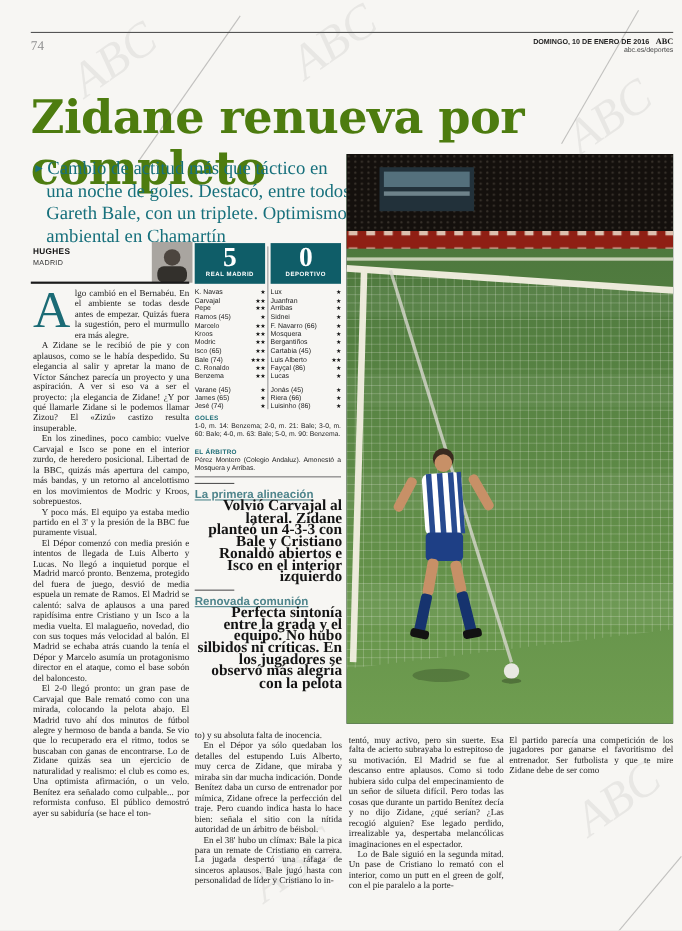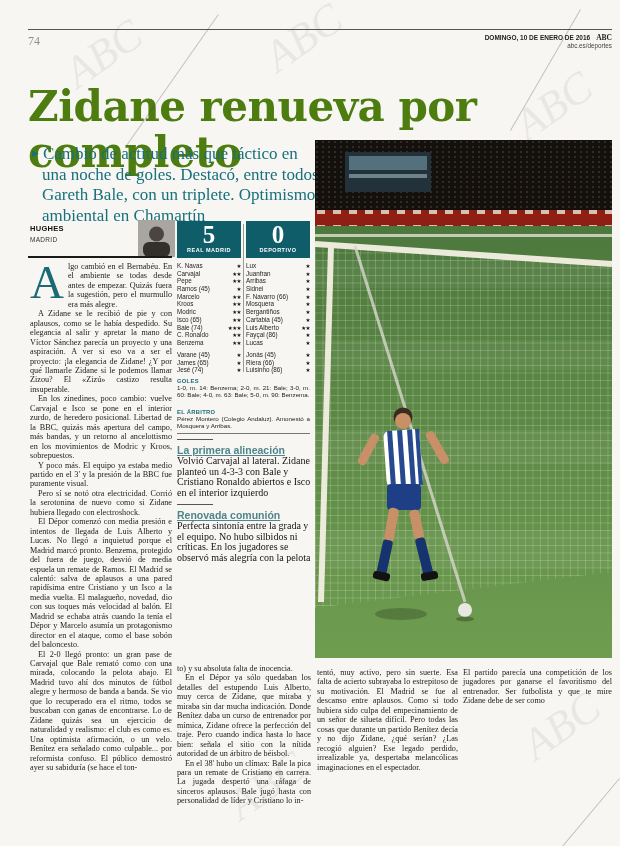--- a/index.html
+++ b/index.html
@@ -44,21 +44,21 @@
             font-size:5.8px;font-weight:bold;color:#1b6b75;letter-spacing:.3px;}
   .mi-text{position:absolute;left:177px;width:133px;font-family:"Liberation Sans",sans-serif;
            font-size:6.2px;line-height:6.9px;color:#222;text-align:justify;}
   .long-rule{position:absolute;left:177px;top:433px;width:133px;height:1px;background:#777;}
 
   
   .notes{position:absolute;left:177px;top:439px;width:134px;}
   .note{margin-bottom:5px;}
   .note-sep{width:36px;height:1px;background:#555;margin-bottom:4px;}
   .note-title{font-family:"Liberation Sans",sans-serif;font-size:10.5px;font-weight:bold;color:#4f858c;line-height:12px;text-decoration:underline;}
-  .note-body{font-size:10px;font-weight:normal;line-height:10.7px;color:#141414;}
+  .note-body{font-size:14px;font-weight:bold;line-height:10.7px;color:#141414;text-align:right;}
 
   
   .photo{position:absolute;left:315px;top:140px;width:297px;height:518px;background:#233;}
   .photo svg{display:block;}
 
   
   .col{position:absolute;font-size:8.2px;line-height:9.45px;text-align:justify;color:#1c1c1c;}
   .col p{margin:0;text-indent:8px;}
   .col p:first-child{text-indent:0;}
   .col1{left:30px;top:262px;width:142px;height:572px;}
@@ -309,32 +309,32 @@
       <circle cx="150" cy="470" r="7" fill="#e8e8e2"></circle>
       <ellipse cx="150" cy="479" rx="9" ry="2.5" fill="#000" opacity="0.25"></ellipse>
     </svg>
   </div>
 
   <div class="col col1">
     <p class="drop"><span class="dropcap">A</span><span>lgo cambió en el Bernabéu. En el ambiente se todas desde antes de empezar. Quizás fuera la sugestión, pero el murmullo era más alegre.</span></p>
       <p>A Zidane se le recibió de pie y con aplausos, como se le había despedido. Su elegancia al salir y apretar la mano de Víctor Sánchez parecía un proyecto y una aspiración. A ver si eso va a ser el proyecto: ¡la elegancia de Zidane! ¿Y por qué llamarle Zidane si le podemos llamar Zizou? El «Zizú» castizo resulta insuperable.</p>
       <p>En los zinedines, poco cambio: vuelve Carvajal e Isco se pone en el interior zurdo, de heredero posicional. Libertad de la BBC, quizás más apertura del campo, más bandas, y un retorno al ancelottismo en los movimientos de Modric y Kroos, sobrepuestos.</p>
       <p>Y poco más. El equipo ya estaba medio partido en el 3' y la presión de la BBC fue puramente visual.</p>
-      <p>Pero sí se notó otra electricidad. Corrió la serotonina de nuevo como si Zidane hubiera llegado con electroshock.</p>
       <p>El Dépor comenzó con media presión e intentos de llegada de Luis Alberto y Lucas. No llegó a inquietud porque el Madrid marcó pronto. Benzema, protegido del fuera de juego, desvió de media espuela un remate de Ramos. El Madrid se calentó: salva de aplausos a una pared rapidísima entre Cristiano y un Isco a la media vuelta. El malagueño, novedad, dio con sus toques más velocidad al balón. El Madrid se echaba atrás cuando la tenía el Dépor y Marcelo asumía un protagonismo director en el ataque, como el base sobón del baloncesto.</p>
       <p>El 2-0 llegó pronto: un gran pase de Carvajal que Bale remató como con una mirada, colocando la pelota abajo. El Madrid tuvo ahí dos minutos de fútbol alegre y hermoso de banda a banda. Se vio que lo recuperado era el ritmo, todos se buscaban con ganas de encontrarse. Lo de Zidane quizás sea un ejercicio de naturalidad y realismo: el club es como es. Una optimista afirmación, o un velo. Benítez era señalado como culpable... por reformista confuso. El público demostró ayer su sabiduría (se hace el ton-</p>
     </div>
 
   <div class="col col2">
       <p>to) y su absoluta falta de inocencia.</p>
       <p>En el Dépor ya sólo quedaban los detalles del estupendo Luis Alberto, muy cerca de Zidane, que miraba y miraba sin dar mucha indicación. Donde Benítez daba un curso de entrenador por mímica, Zidane ofrece la perfección del traje. Pero cuando indica hasta lo hace bien: señala el sitio con la nítida autoridad de un árbitro de béisbol.</p>
       <p>En el 38' hubo un clímax: Bale la pica para un remate de Cristiano en carrera. La jugada despertó una ráfaga de sinceros aplausos. Bale jugó hasta con personalidad de líder y Cristiano lo in-</p>
     </div>
   <div class="col col3">
       <p>tentó, muy activo, pero sin suerte. Esa falta de acierto subrayaba lo estrepitoso de su motivación. El Madrid se fue al descanso entre aplausos. Como si todo hubiera sido culpa del empecinamiento de un señor de silueta difícil. Pero todas las cosas que durante un partido Benítez decía y no dijo Zidane, ¿qué serían? ¿Las recogió alguien? Ese legado perdido, irrealizable ya, despertaba melancólicas imaginaciones en el espectador.</p>
+      <p>Lo de Bale siguió en la segunda mitad. Un pase de Cristiano lo remató con el interior, como un putt en el green de golf, con el pie paralelo a la porte-</p>
     </div>
   <div class="col col4">
       <p>El partido parecía una competición de los jugadores por ganarse el favoritismo del entrenador. Ser futbolista y que te mire Zidane debe de ser como</p>
     </div>
 
   <div class="wm" style="left:62px;top:28px;">ABC</div>
   <div class="wm" style="left:262px;top:12px;">ABC</div>
   <div class="wm" style="left:512px;top:80px;">ABC</div>
   <div class="wm" style="left:225px;top:760px;">ABC</div>
   <div class="wm" style="left:520px;top:700px;">ABC</div>

